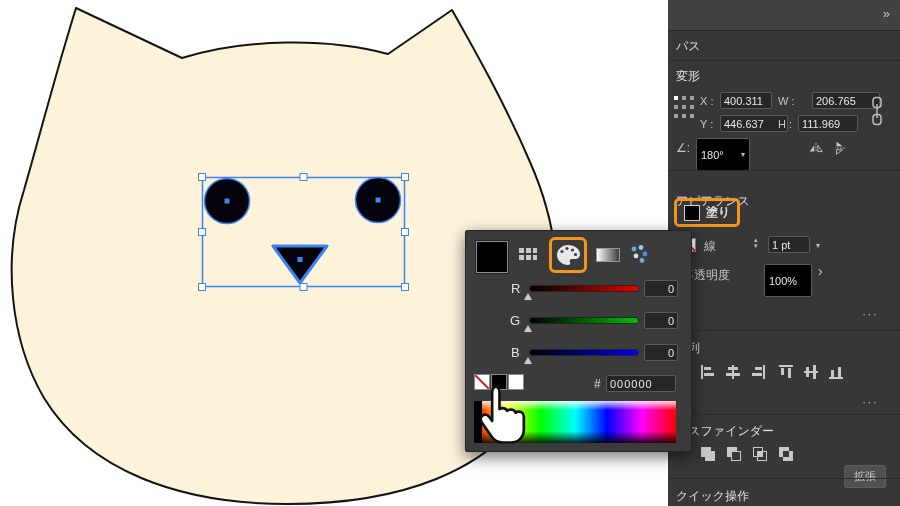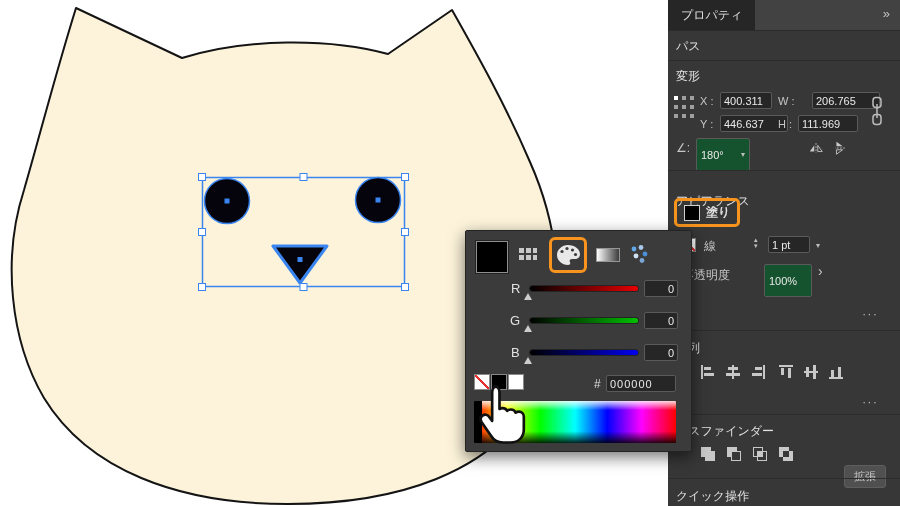--- a/index.html
+++ b/index.html
@@ -13,21 +13,21 @@
          color:#cfcfcf;font-size:12px;}
   .tabbar{position:absolute;left:0;top:0;width:100%;height:30px;background:#424242;border-bottom:1px solid #2a2a2a;}
   .tab{position:absolute;left:0;top:0;height:30px;line-height:30px;padding:0 13px;background:#262626;color:#e3e3e3;font-size:12px;}
   .collapse{position:absolute;right:10px;top:6px;color:#c0c0c0;font-size:13px;}
   .sec{position:absolute;color:#e0e0e0;font-size:12px;white-space:nowrap;}
   .lbl{position:absolute;color:#c6c6c6;font-size:11px;white-space:nowrap;}
   .divider{position:absolute;left:0;right:0;height:1px;background:#2c2c2c;}
   .field{position:absolute;background:#262626;border:1px solid #5a5a5a;color:#e9e9e9;
          font-family:"Liberation Sans",sans-serif;font-size:11px;padding:0 3px;border-radius:2px;
          box-sizing:border-box;height:17px;}
-  .selbox{position:absolute;background:#14532d;border:1px solid #5a5a5a;border-radius:2px;height:33px;
+  .selbox{position:absolute;background:#000000;border:1px solid #5a5a5a;border-radius:2px;height:33px;
           box-sizing:border-box;display:flex;align-items:center;justify-content:space-between;
           padding:0 4px;color:#e9e9e9;font-size:11px;}
   .chev{font-size:8px;color:#bdbdbd;}
   .dots{position:absolute;color:#b5b5b5;font-size:13px;letter-spacing:1px;}
   .icon16{position:absolute;width:16px;height:16px;}
   .spinner{position:absolute;display:flex;flex-direction:column;color:#c0c0c0;font-size:7px;line-height:6px;}
   .btn{position:absolute;background:#505050;border:1px solid #5e5e5e;border-radius:3px;color:#cfcfcf;
        font-size:11px;padding:3px 9px;margin-top:24px;}
   .fill-highlight{position:absolute;left:6px;top:198px;width:66px;height:29px;border:3px solid #f7941e;
                   border-radius:5px;box-sizing:border-box;font-weight:bold;}
@@ -90,21 +90,20 @@
         <rect x="401.5" y="228.5" width="7" height="7"></rect>
         <rect x="198.5" y="283.5" width="7" height="7"></rect>
         <rect x="300" y="283.5" width="7" height="7"></rect>
         <rect x="401.5" y="283.5" width="7" height="7"></rect>
       </g>
     </g>
   </svg>
 
   <aside class="panel">
     <div class="tabbar">
-      <div class="tab">プロパティ</div>
       <div class="collapse">»</div>
     </div>
 
     <div class="sec" style="left:8px;top:38px">パス</div>
     <div class="divider" style="top:60px"></div>
 
     <div class="sec" style="left:8px;top:68px">変形</div>
 
     <svg style="position:absolute;left:6px;top:96px" width="20" height="23" viewBox="0 0 20 23">
       <rect x="0" y="0" width="4" height="4" fill="#ffffff"></rect>

